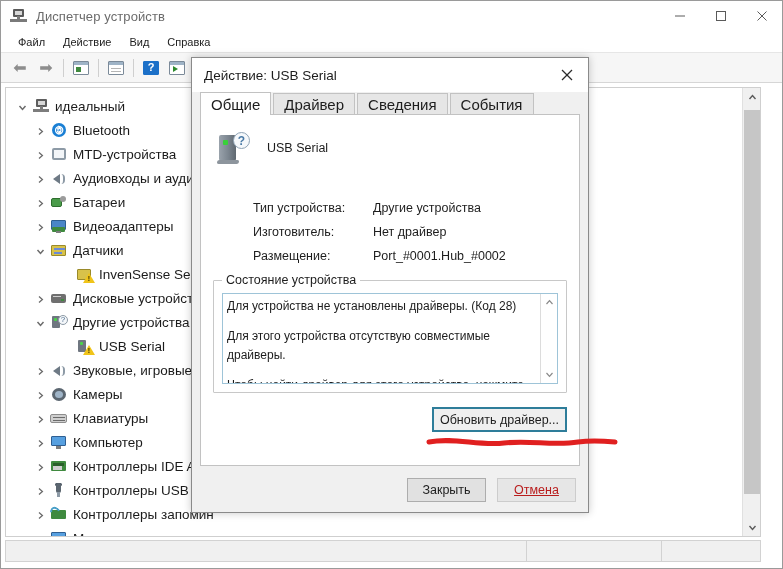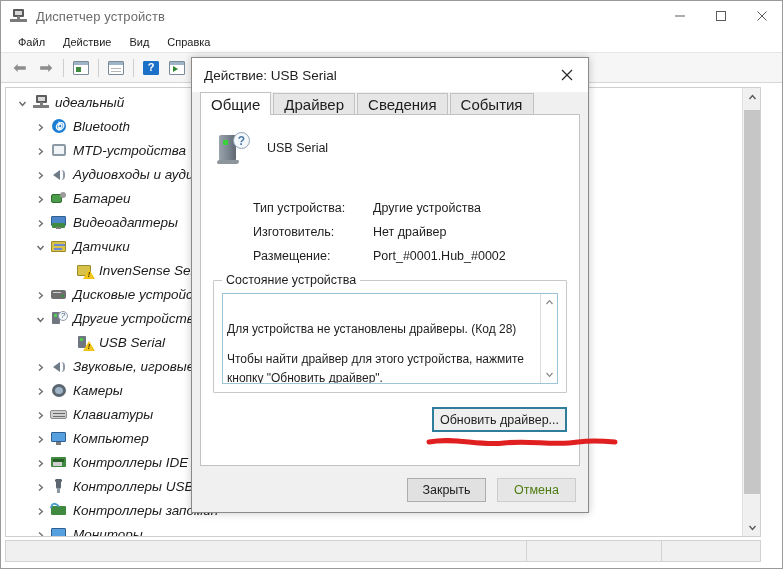--- a/index.html
+++ b/index.html
@@ -105,22 +105,22 @@
     position: absolute; left: 4px; top: 86px; width: 756px; height: 450px;
     background: #ffffff;
     border: 1px solid #cfcfcf;
     overflow: hidden;
   }
   #tree {
     position:absolute; left:0; top:0; width: 737px; height: 448px;
     padding-top: 3px;
   }
   .node {
-    display: flex; align-items: center; height: 24px; padding-left: 8px;
-    white-space: nowrap; font-size: 13.5px; color: #1b1b1b; font-style: italic;
+    display: flex; align-items: flex-end; height: 24px; padding-left: 8px;
+    white-space: nowrap; font-size: 13.5px; color: #1b1b1b;
   }
   .node .chev {
     width: 16px; height: 16px; display:flex; align-items:center; justify-content:center;
     color: #6b6b6b; flex: 0 0 16px;
   }
   .node .chev svg { display:block; }
   .node .chev.empty { visibility: hidden; }
   .node .ico { width: 18px; height: 16px; margin: 0 5px 0 2px; position: relative; flex:0 0 18px; }
   .node .lbl { line-height: 16px; }
 
@@ -320,21 +320,20 @@
     font-size:12.5px; color:#1d1d1d;
   }
   #status-text-wrap {
     position:absolute; left:9px; top:20px; right:9px; bottom:9px;
     border:1px solid #9ec4d8; background:#ffffff; overflow:hidden;
   }
   #status-text {
     position:absolute; left:0; top:0; right:17px; bottom:0;
     padding: 3px 4px; font-size: 12px; color:#1d1d1d; line-height: 19px;
     overflow:hidden;
-    margin-top:23px;
   }
   #status-text p { margin: 0 0 11px 0; }
   #status-text p:last-child { margin-bottom: 0; }
   #status-sb {
     position:absolute; right:0; top:0; width:17px; bottom:0; background:#ffffff;
     border-left:1px solid #dcdcdc;
   }
   .ss-arrow { width:17px; height:17px; display:flex; align-items:center; justify-content:center; color:#8a8a8a;}
   #ss-up { position:absolute; top:0; left:0; }
   #ss-down { position:absolute; bottom:0; left:0; }
@@ -355,21 +354,21 @@
 
   
   #dialog-buttons {
     position:absolute; right:12px; bottom:10px; display:flex; gap:11px;
   }
   .dlg-btn {
     width: 79px; height: 24px; font-size: 12.5px;
     display:flex; align-items:center; justify-content:center;
     border:1px solid #adadad; background:#e1e1e1; color:#1d1d1d;
   }
-  .dlg-btn.disabled { color:#4d7c0f; border-color:#cccccc; background:#e6e6e6; }
+  .dlg-btn.disabled { color:#b91c1c; border-color:#cccccc; background:#e6e6e6;text-decoration:underline; }
 </style>
 </head>
 <body>
 
 <div id="app-window">
 
   <div id="title-bar">
     <div id="title-icon">
       <div class="mon"></div>
         <div class="stem"></div>
@@ -689,20 +688,21 @@
           <div class="info-value">Port_#0001.Hub_#0002</div>
         </div>
       </div>
 
       <div id="status-group">
         <div class="gb-border"></div>
         <div class="gb-title">Состояние устройства</div>
         <div id="status-text-wrap">
           <div id="status-text">
             <p>Для устройства не установлены драйверы. (Код 28)</p>
+            <p>Для этого устройства отсутствую совместимые драйверы.</p>
             <p>Чтобы найти драйвер для этого устройства, нажмите кнопку "Обновить драйвер".</p>
           </div>
           <div id="status-sb">
             <div class="ss-arrow" id="ss-up">
               <svg width="9" height="9" viewBox="0 0 9 9">
                   <polyline points="1.5,6 4.5,2.6 7.5,6" fill="none" stroke="currentColor" stroke-width="1.2"></polyline>
                 </svg>
             </div>
             <div class="ss-arrow" id="ss-down">
               <svg width="9" height="9" viewBox="0 0 9 9">

